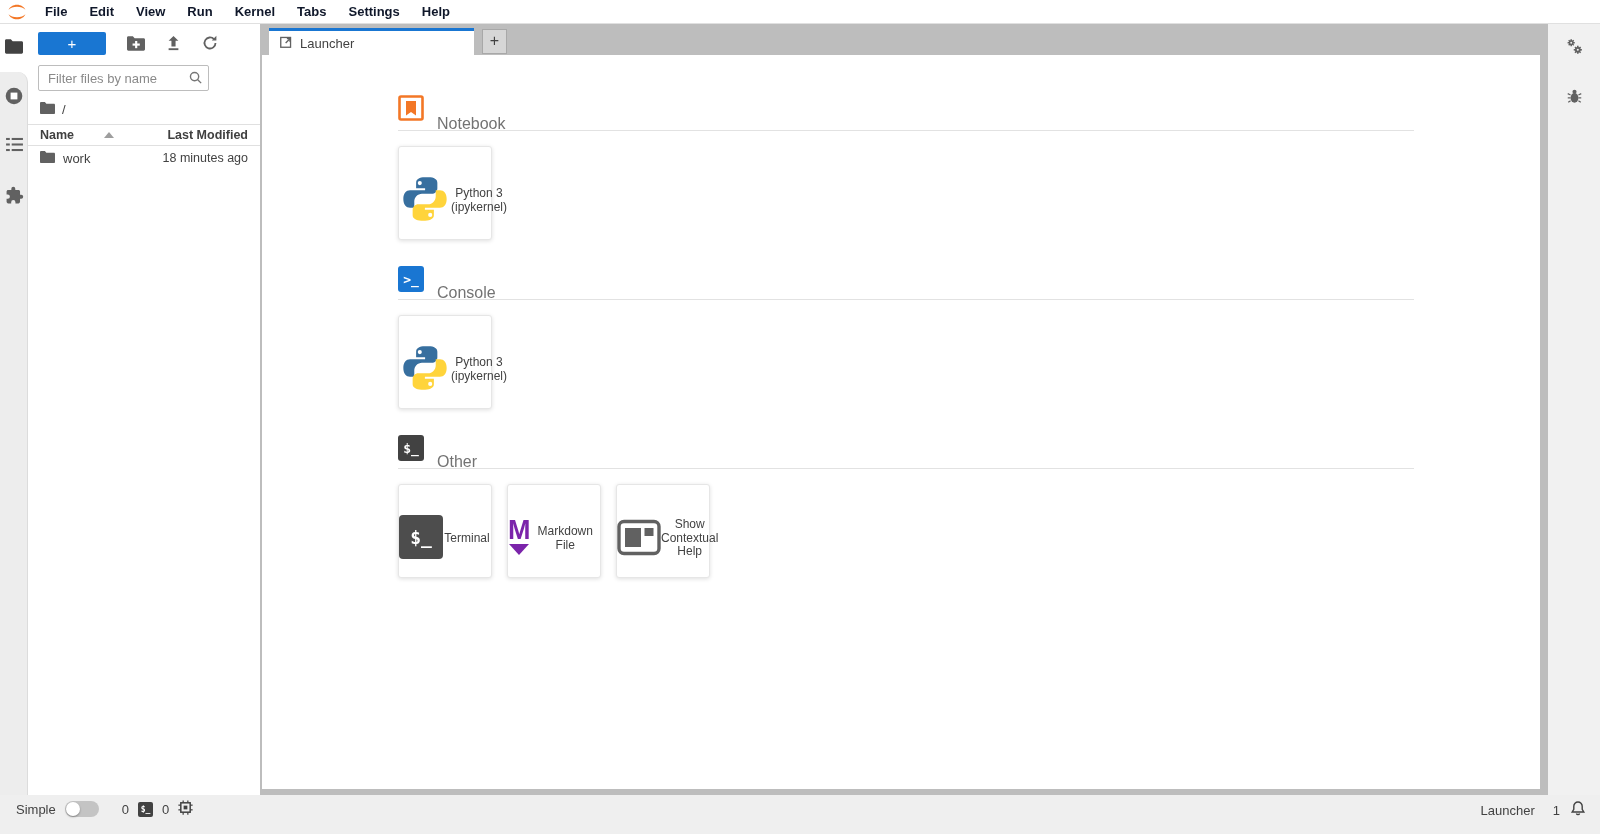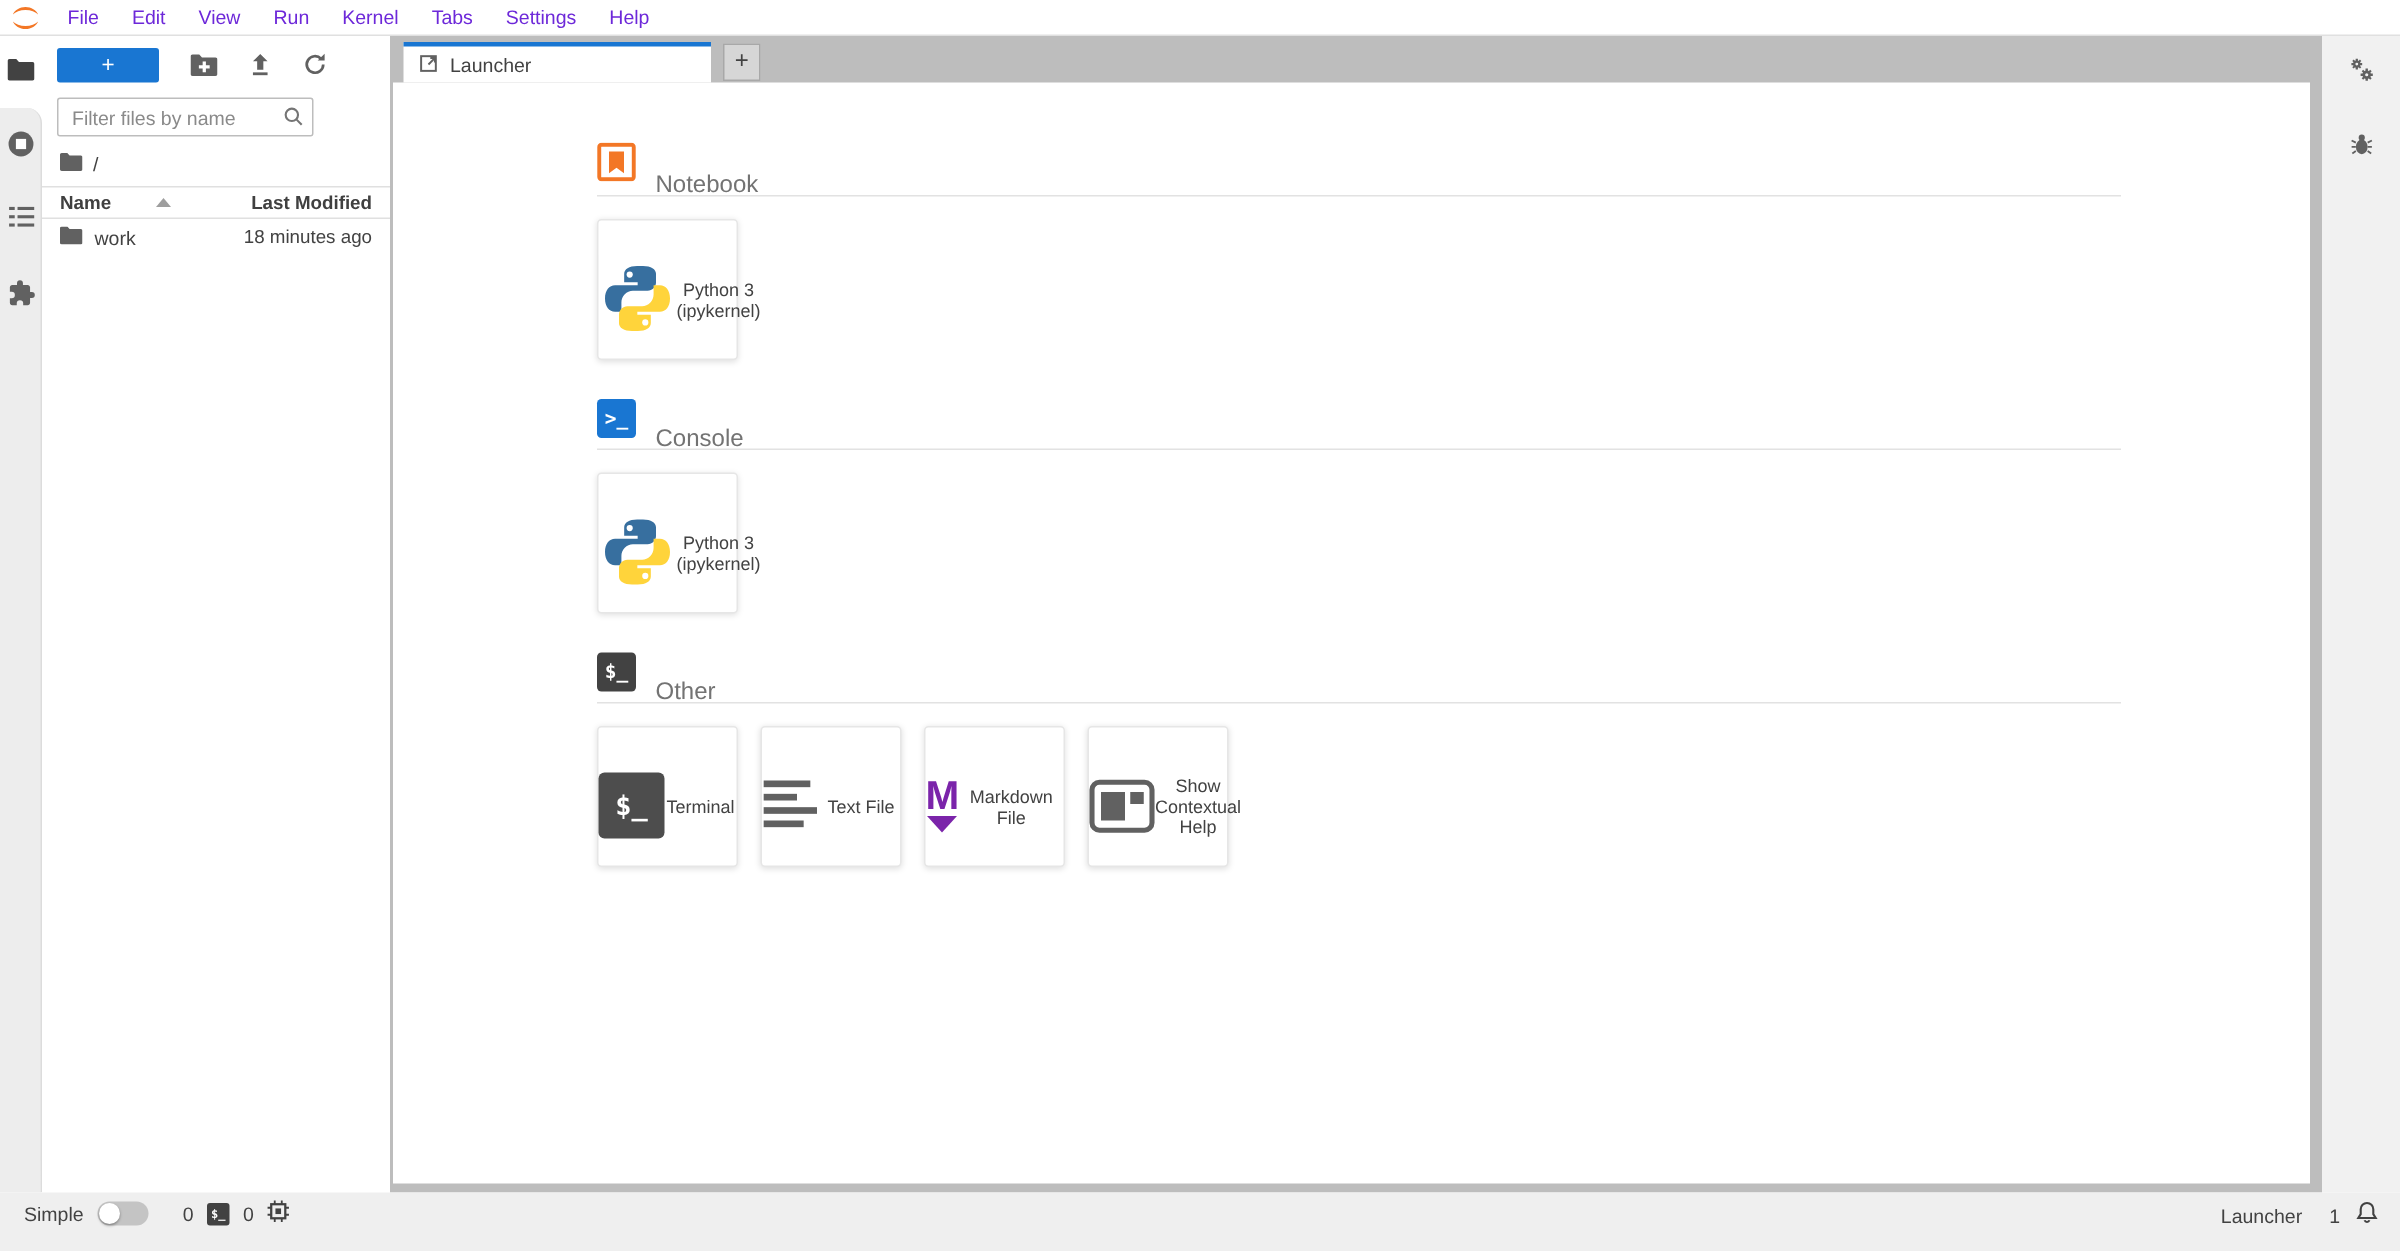--- a/index.html
+++ b/index.html
@@ -4,21 +4,21 @@
 <style>
   * { margin:0; padding:0; box-sizing:border-box; }
   html,body { background:#fff; }
   body { font-family:"Liberation Sans","DejaVu Sans",sans-serif; color:#424242; }
   .app { position:relative; width:1600px; height:834px; background:#fff; overflow:hidden; }
 
   
   .menubar { position:absolute; top:0; left:0; right:0; height:24px; background:#fff;
              border-bottom:1px solid #e0e0e0; display:flex; align-items:center; z-index:5; }
   .logo { width:34px; display:flex; justify-content:center; align-items:center; }
-  .menu-item { padding:0 11px; font-size:13px; color:#6d28d9; line-height:24px; cursor:default; }
+  .menu-item { padding:0 11px; font-size:13px; color:#0f172a; line-height:24px; cursor:default;font-weight:bold; }
 
   
   .rail-left { position:absolute; top:24px; bottom:39px; left:0; width:28px; background:#fff; }
   .rail-left .gray { position:absolute; top:48px; left:0; right:0; bottom:0; background:#ededed;
                      border-top-right-radius:10px; border-right:1px solid #dcdcdc; }
   .rail-btn { position:absolute; left:0; width:28px; display:flex; justify-content:center; }
 
   
   .filebrowser { position:absolute; top:24px; bottom:39px; left:28px; width:232px; background:#fff; }
   .fb-toolbar { display:flex; align-items:center; height:38px; padding:0 10px; }
@@ -285,31 +285,20 @@
             <span class="sq-icon sq-other">$_</span>
             <span class="sec-title">Other</span>
           </div>
           <div class="sec-divider"></div>
           <div class="cards">
             <div class="card">
               <span class="icon-zone">
                   <span class="term-big">$_</span>
                 </span>
               <span class="card-label">Terminal</span>
-            </div>
-            <div class="card">
-              <span class="icon-zone">
-                <svg width="40" height="36" viewBox="0 0 36 32" fill="#616161">
-                    <rect x="1" y="1" width="28" height="4"></rect>
-                    <rect x="1" y="9" width="20" height="4"></rect>
-                    <rect x="1" y="17" width="32" height="4"></rect>
-                    <rect x="1" y="25" width="24" height="4"></rect>
-                  </svg>
-              </span>
-              <span class="card-label">Text File</span>
             </div>
             <div class="card">
               <span class="icon-zone">
                 <span class="md-icon">
                   <span class="m">M</span>
                   <span class="tri"></span>
                 </span>
               </span>
               <span class="card-label">Markdown File</span>
             </div>

